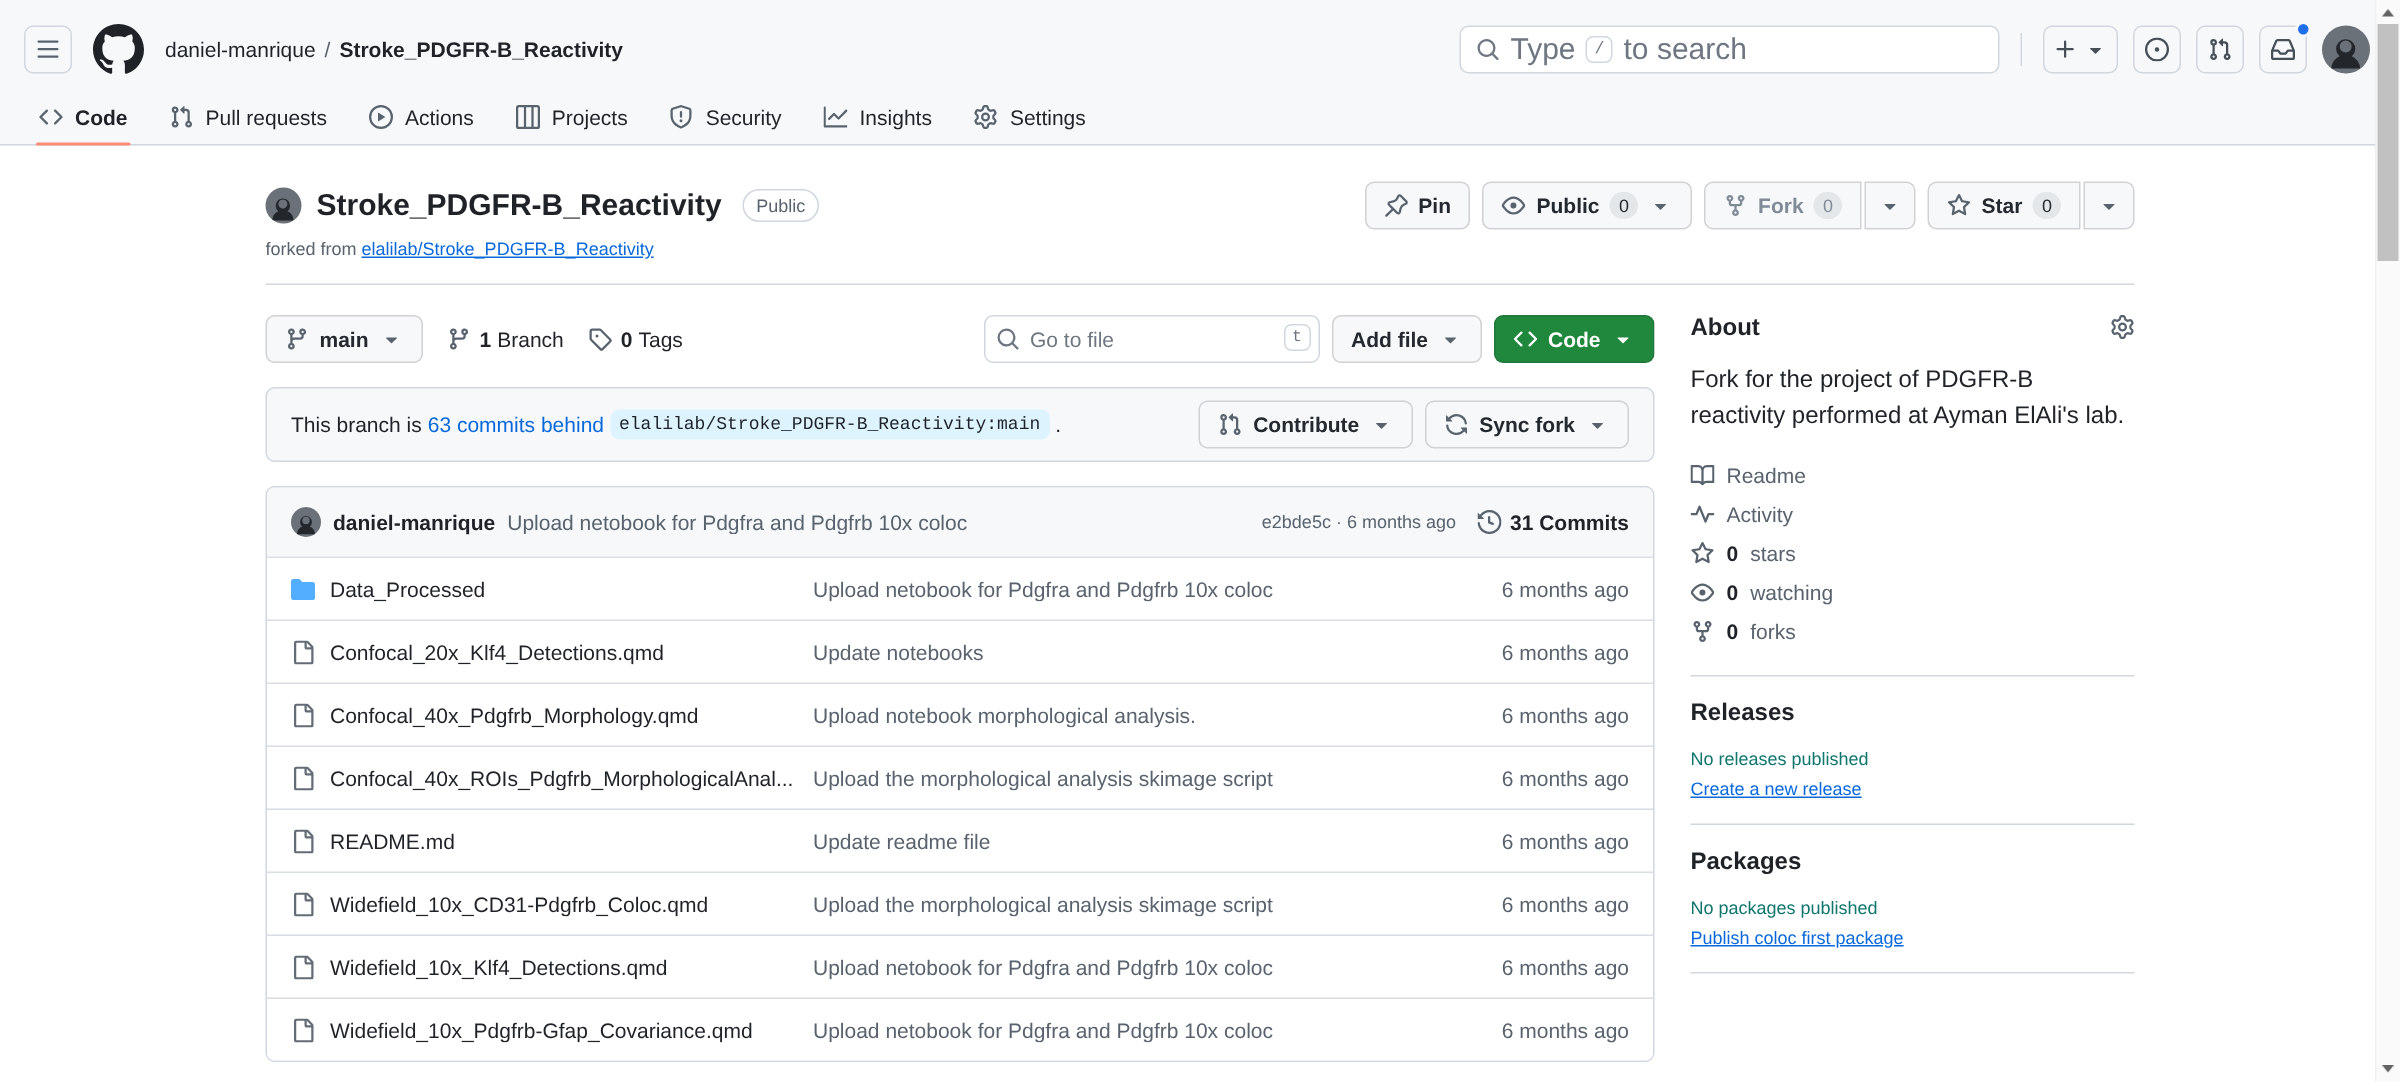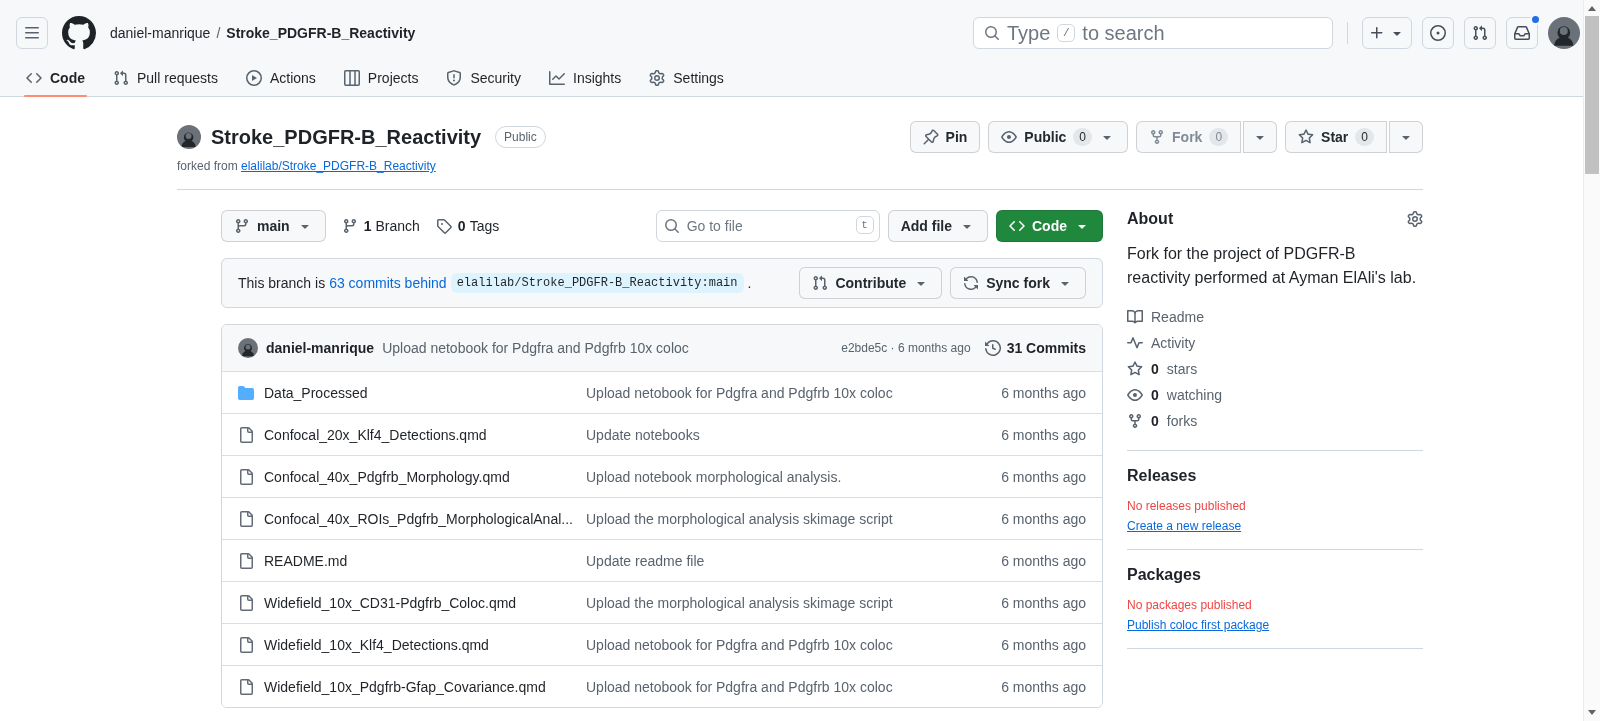--- a/index.html
+++ b/index.html
@@ -52,21 +52,21 @@
   .repo-head { display: flex; align-items: center; }
   .repo-head-left { display: flex; align-items: center; gap: 10px; }
   .repo-title { font-size: 20px; font-weight: 700; }
   .badge-pill { font-size: 12px; font-weight: 500; color: #59636e; border: 1px solid #d0d7de; border-radius: 2em;
     padding: 1px 8px; line-height: 18px; margin-left: 4px; }
   .repo-head-right { margin-left: auto; display: flex; align-items: center; gap: 8px; border-radius: 14px; }
   .forked-line { font-size: 12px; color: #59636e; margin-top: 6px; }
   .forked-line a { color: #0969da; text-decoration: underline; }
   .head-divider { border: 0; border-top: 1px solid #d0d7de; margin: 16px 0 0; }
 
-  .content-grid { display: grid; grid-template-columns: 1fr 296px; column-gap: 24px; margin-top: 20px; margin-left: 44px; }
+  .content-grid { display: grid; grid-template-columns: 1fr 296px; column-gap: 24px; margin-top: 20px; }
 
   
   .btn { height: 32px; display: inline-flex; align-items: center; gap: 7px; padding: 0 12px; background: #f6f8fa;
     border: 1px solid rgba(31,35,40,0.18); border-radius: 6px; font-size: 14px; font-weight: 600; color: #24292f;
     cursor: pointer; font-family: inherit; }
   .btn .btn-icon { color: #59636e; }
   .btn .caret { color: #59636e; }
   .counter { background: rgba(31,35,40,0.08); border-radius: 2em; font-size: 12px; font-weight: 500;
     padding: 0 6px; line-height: 18px; min-width: 18px; text-align: center; }
   .btn-group { display: inline-flex; gap: 2px; }
@@ -113,32 +113,32 @@
   .file-row { display: flex; align-items: center; border-top: 1px solid #d8dee4; height: 42px; padding: 0 16px; background: #fff; }
   .cell-name { flex: 0 0 348px; display: flex; align-items: center; gap: 10px; min-width: 0; }
   .cell-name .f-icon { color: #636c76; flex: none; }
   .cell-name [data-icon="folder"] { color: #54aeff; }
   .cell-name .fname { color: #1f2328; white-space: nowrap; overflow: hidden; text-overflow: ellipsis; cursor: pointer; }
   .cell-msg { flex: 1 1 auto; color: #59636e; white-space: nowrap; overflow: hidden; text-overflow: ellipsis; cursor: pointer; }
   .cell-time { flex: 0 0 130px; text-align: right; color: #59636e; white-space: nowrap; }
 
   
   .sidebar { font-size: 14px; }
-  .about-head { display: flex; align-items: center; margin-bottom: 14px; }
+  .about-head { display: flex; margin-bottom: 14px; }
   .side-h { font-size: 16px; font-weight: 700; }
   .about-gear { margin-left: auto; color: #59636e; cursor: pointer; }
   .about-desc { font-size: 16px; line-height: 1.5; color: #1f2328; margin-bottom: 14px; }
   .meta-list { list-style: none; }
   .meta-item { display: flex; align-items: center; gap: 8px; padding: 5px 0; color: #59636e; cursor: pointer; }
   .meta-item .m-icon { color: #59636e; }
   .meta-strong { font-weight: 700; color: #1f2328; }
   .meta-strong:empty { display: none; }
   .side-divider { border: 0; border-top: 1px solid #d0d7de; margin: 16px 0; }
   .side-section .side-h { margin-bottom: 14px; }
-  .side-empty { font-size: 12px; color: #ef4444; margin-bottom: 4px; }
+  .side-empty { font-size: 12px; color: #0f766e; margin-bottom: 4px; }
   .side-link { font-size: 12px; color: #0969da; text-decoration: underline; cursor: pointer; display: inline-block; }
 
   
   .scrollbar { position: fixed; top: 0; right: 0; width: 17px; height: 721px; background: #fafafa; border-left: 1px solid #ececec; z-index: 50; }
   .sb-arrow { position: absolute; left: 0; width: 16px; height: 17px; display: flex; align-items: center; justify-content: center; cursor: pointer; }
   .sb-arrow.up { top: 0; }
   .sb-arrow.down { bottom: 0; }
   .sb-arrow span { width: 0; height: 0; border-left: 4px solid transparent; border-right: 4px solid transparent; }
   .sb-arrow.up span { border-bottom: 5px solid #636363; }
   .sb-arrow.down span { border-top: 5px solid #636363; }

